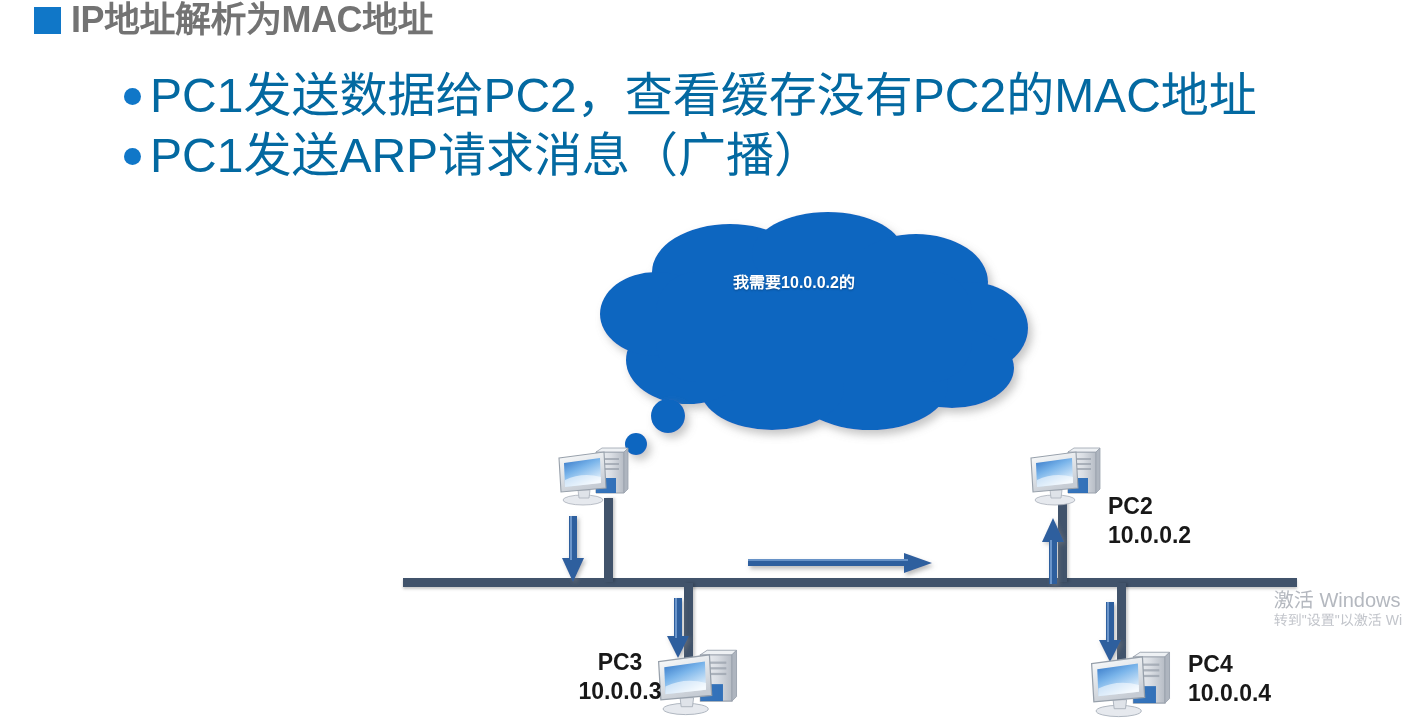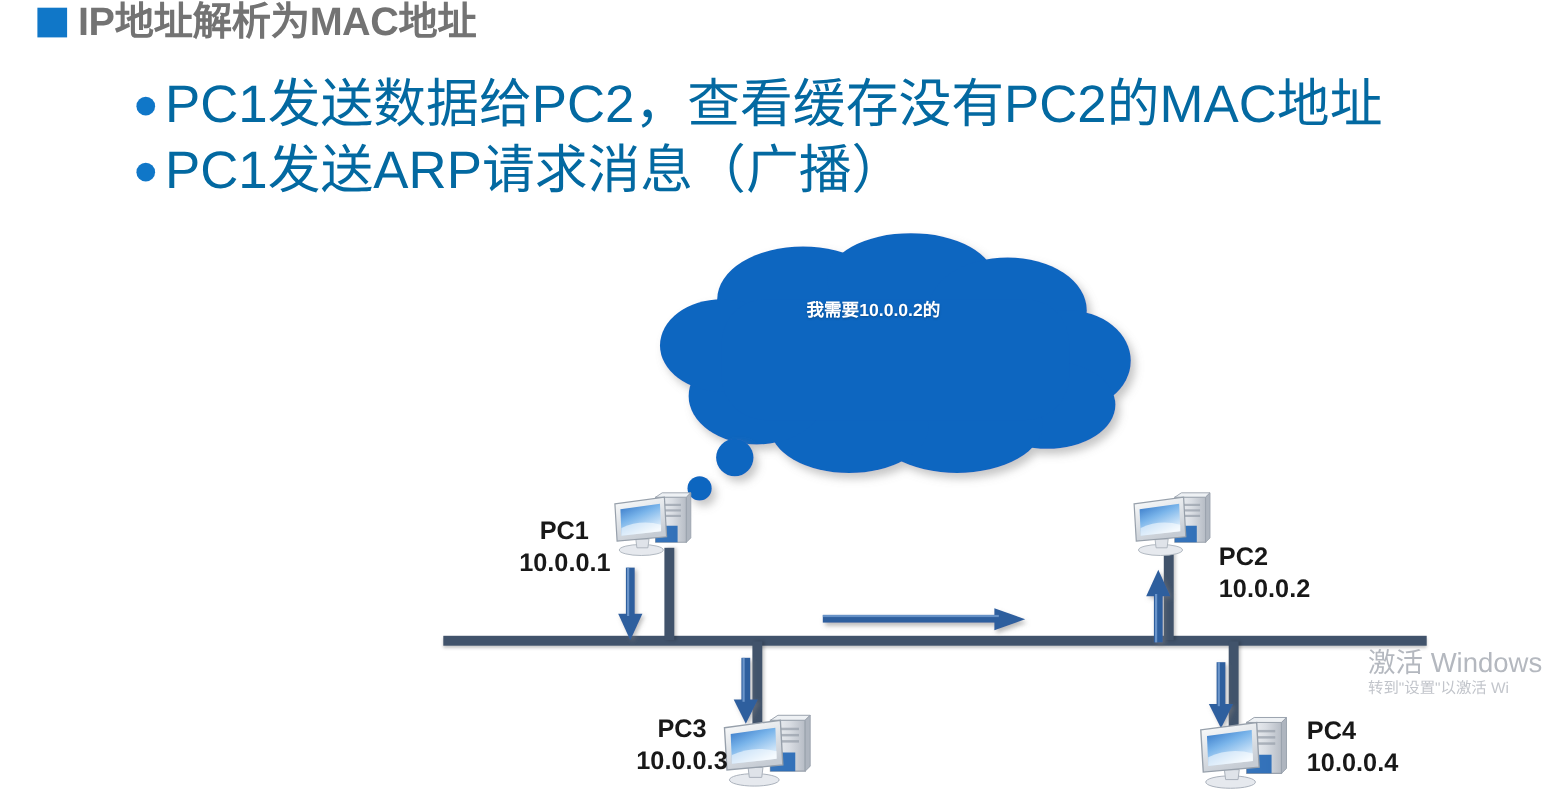--- a/index.html
+++ b/index.html
@@ -142,21 +142,21 @@
 
   
   #watermark {
     position: absolute;
     right: 6px;
     top: 590px;
     text-align: left;
     color: #b9bcc2;
     user-select: none;
   }
-  #wm-line1 { font-size: 25px; line-height: 1.08; white-space: nowrap; color: #b4b8bf; }
+  #wm-line1 { font-size: 20px; line-height: 1.08; white-space: nowrap; color: #b4b8bf; }
   #wm-line2 { font-size: 14px; line-height: 1.25; white-space: nowrap; color: #c2c5cb; }
 </style>
 </head>
 <body>
 
 <div id="stage">
 
   <div id="heading">
     <div class="sq"></div>
     <div class="htext">IP地址解析为MAC地址</div>
@@ -361,24 +361,20 @@
       </g>
       <path d="M40 32 L60 32 L60 47 L40 47 Z" fill="#2166b5" opacity="0.9"></path>
       <ellipse cx="27" cy="54" rx="20" ry="5" fill="#e6e9ee" stroke="#a9b0ba" stroke-width="0.8"></ellipse>
       <path d="M22 44 L34 44 L33 52 L23 52 Z" fill="#dfe3e9" stroke="#a9b0ba" stroke-width="0.8"></path>
       <path d="M3 12 L48 6 L50 42 L5 46 Z" fill="url(#bez)" stroke="#97a0ab" stroke-width="1.1"></path>
       <path d="M8 17 L44 12 L45 37 L9 41 Z" fill="url(#scr)"></path>
       <path d="M9 34 Q26 26 45 31 L45 37 L9 41 Z" fill="#ffffff" opacity="0.55"></path>
     </svg>
   </div>
 
-  <div class="pc-label" id="pc1-label">
-    <span class="nm">PC1</span>
-    <span class="ip">10.0.0.1</span>
-  </div>
 
   <div class="pc-label" id="pc2-label">
     <span class="nm">PC2</span>
     <span class="ip">10.0.0.2</span>
   </div>
 
   <div class="pc-label" id="pc3-label">
     <span class="nm">PC3</span>
     <span class="ip">10.0.0.3</span>
   </div>

